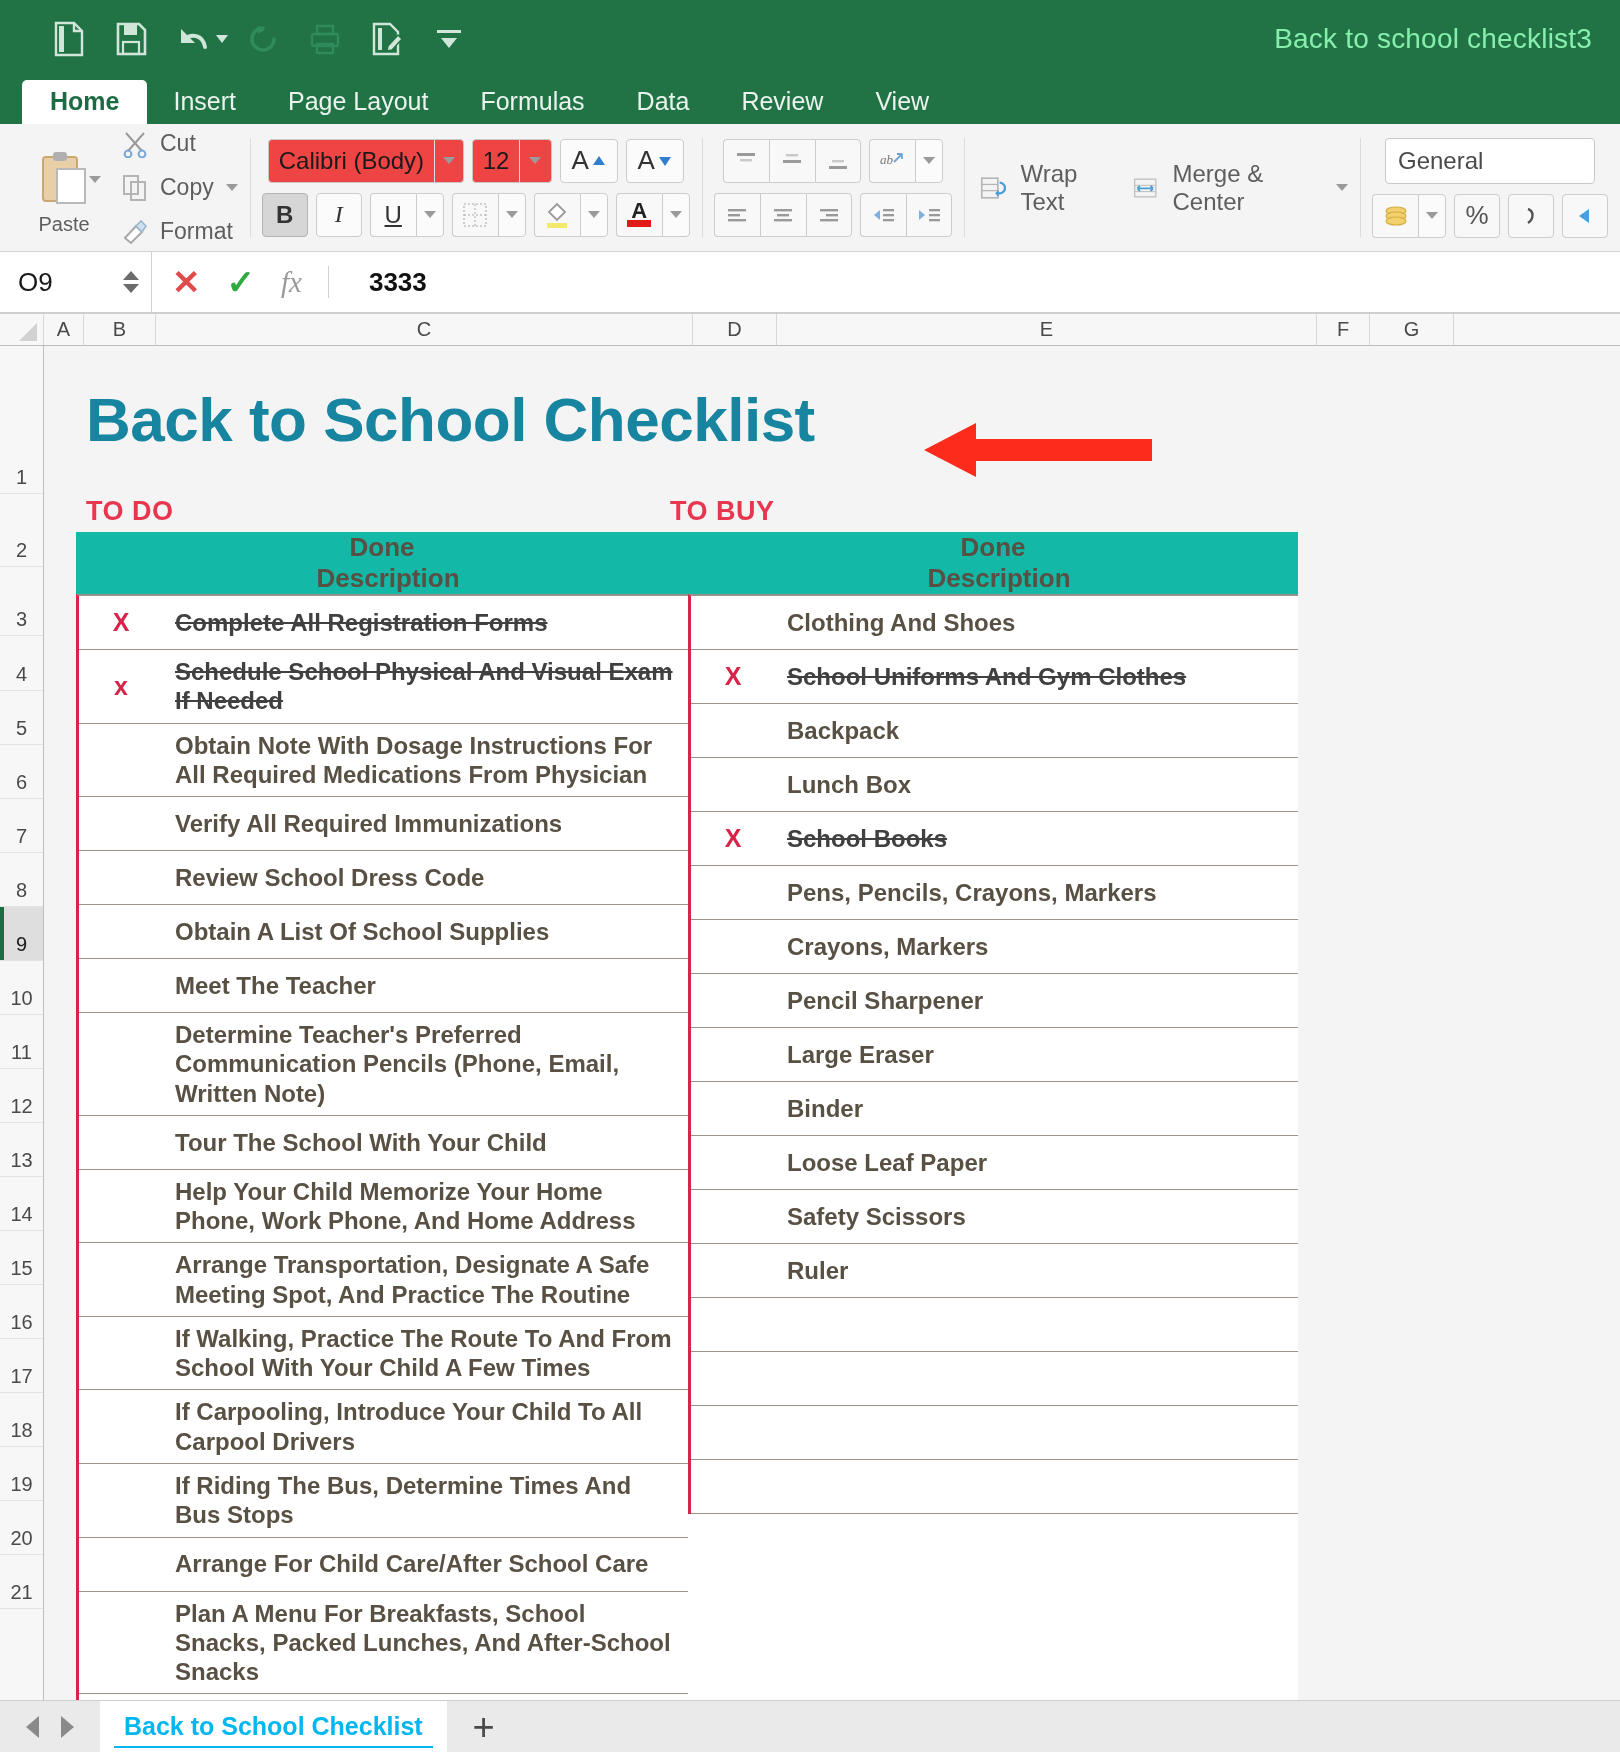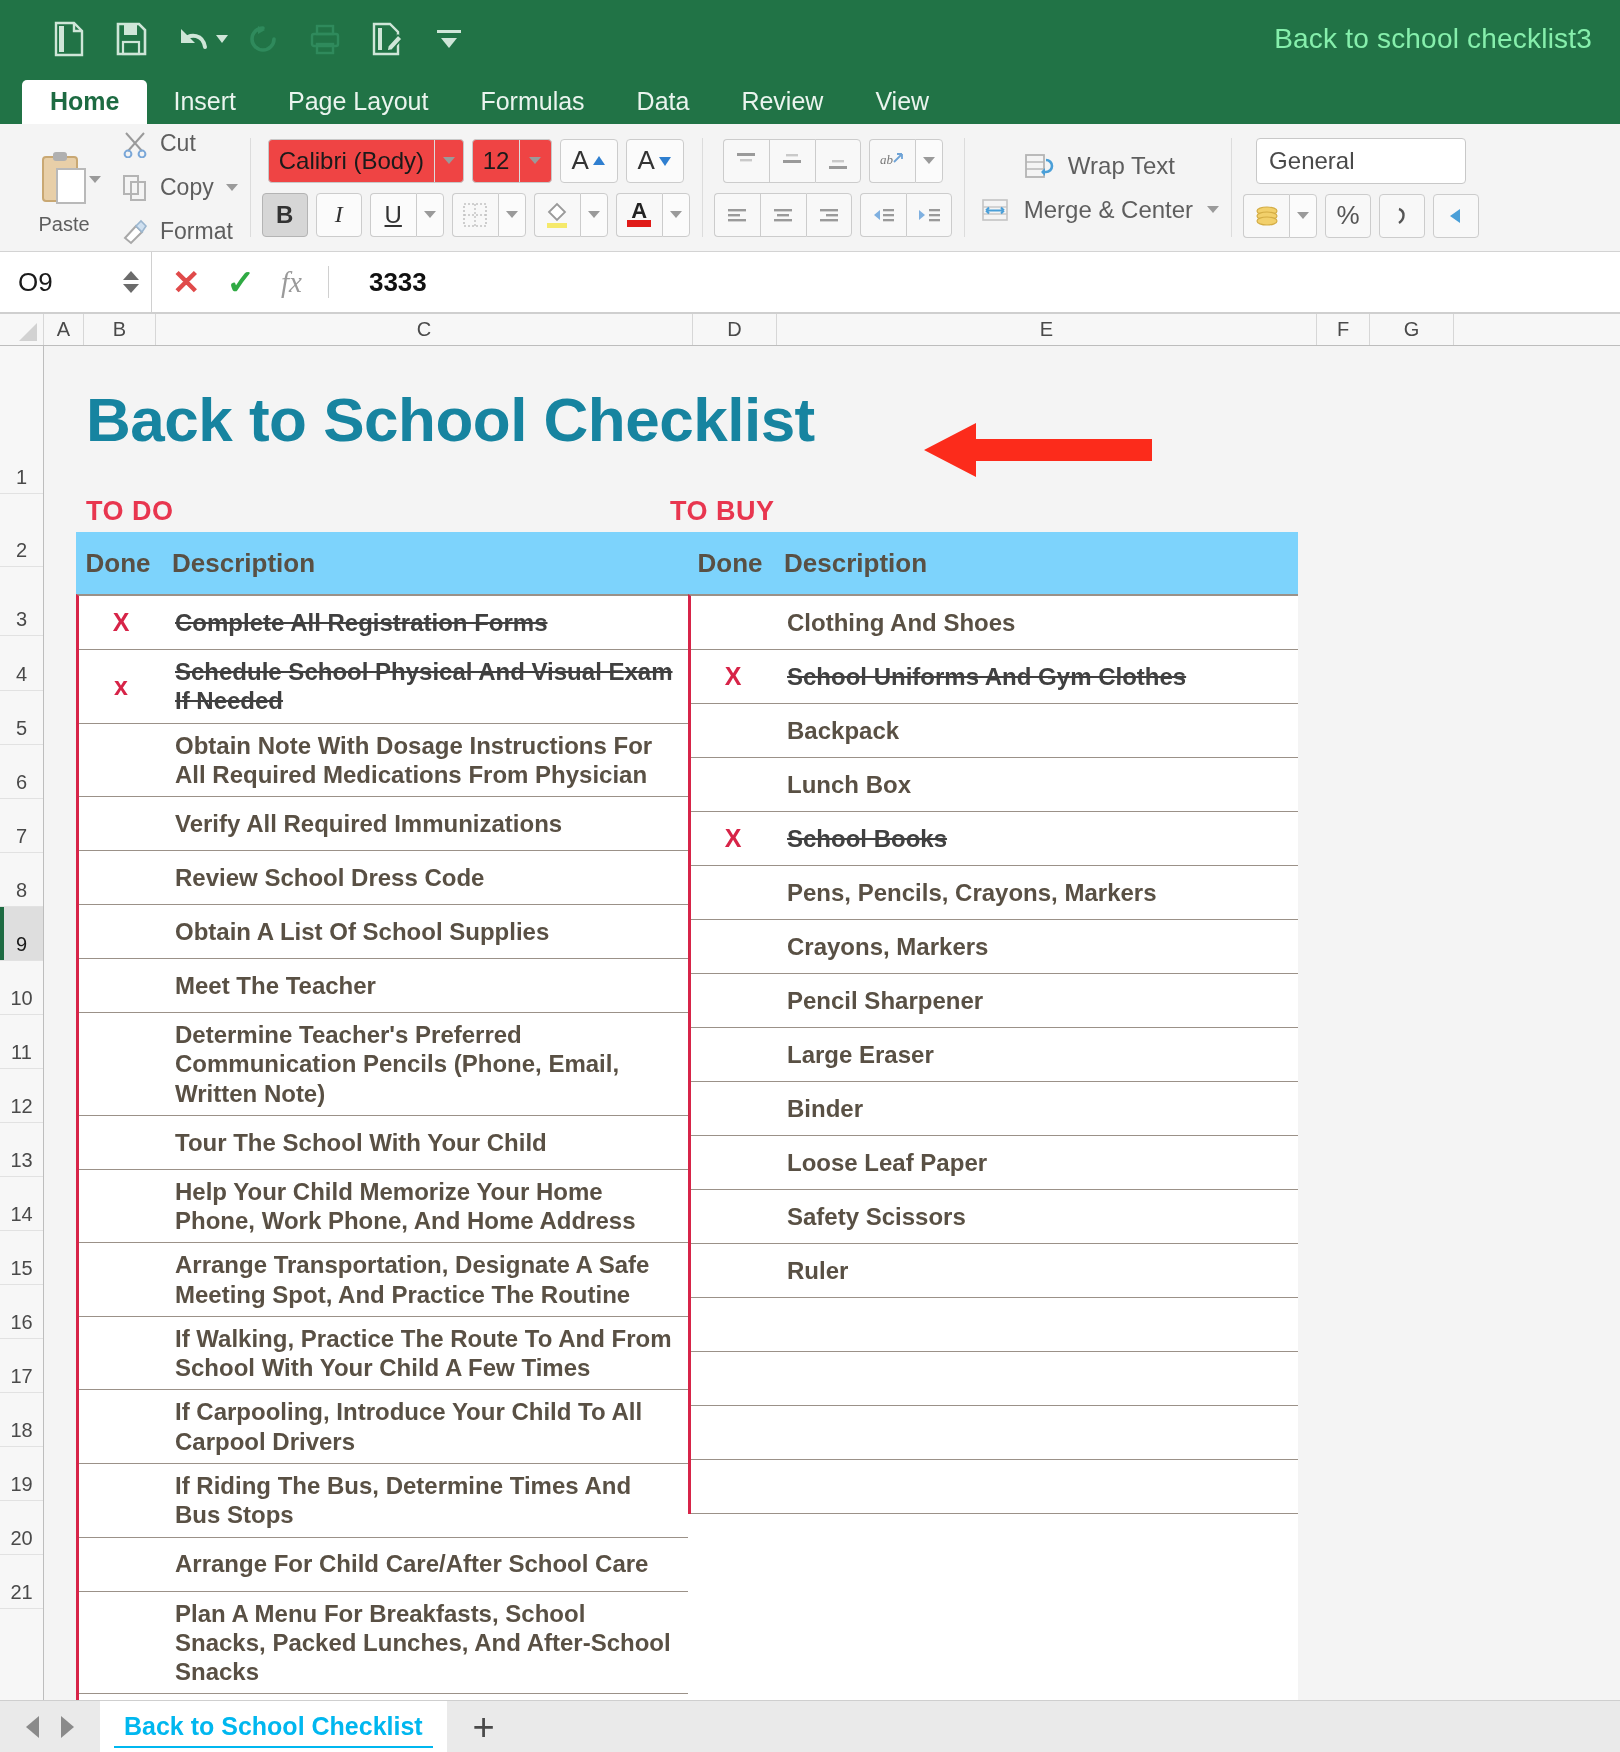--- a/index.html
+++ b/index.html
@@ -100,21 +100,21 @@
   }
   .grp3 { display: flex; }
   .grp3 .btn { border-radius: 0; border-right: none; }
   .grp3 .btn:first-child { border-radius: 4px 0 0 4px; }
   .grp3 .btn:last-child { border-radius: 0 4px 4px 0; border-right: 1px solid #cccccc; }
 
   
   .aligngrp { display: flex; flex-direction: column; justify-content: center; gap: 10px; }
 
   
-  .wrapgrp { display: flex; flex-direction: column; justify-content: center; gap: 16px; padding-left: 16px; }
+  .wrapgrp { display: flex; flex-direction: row; justify-content: center; gap: 16px; padding-left: 16px; }
   .wrap-item { display: flex; align-items: center; gap: 14px; }
   .wrap-text { font-size: 24px; color: #5e5e5e; }
 
   
   .numgrp { display: flex; flex-direction: column; justify-content: center; gap: 10px; }
   .num-combo { width: 210px; height: 46px; background: #fff; border: 1px solid #c8c8c8; border-radius: 4px; display: flex; align-items: center; }
   .num-combo .ctext { font-size: 24px; color: #4a4a4a; padding: 0 12px; }
 
   
   .formula-bar {
@@ -175,21 +175,21 @@
     position: absolute; font-size: 27px; font-weight: bold; color: #e8364f; letter-spacing: .5px;
   }
   .todo-label { left: 42px; top: 150px; }
   .tobuy-label { left: 626px; top: 150px; }
 
   .tables { position: absolute; left: 32px; top: 186px; width: 1222px; display: flex; background: #ffffff; }
   .tbl { position: relative; }
   .tbl-left { width: 612px; }
   .tbl-right { width: 610px; }
   .tbl-head {
-    height: 62px; display: flex; align-items: center; background: #7dd3fc;
+    height: 62px; display: flex; align-items: center; background: #14b8a6; flex-direction: column;
   }
   .th {
     font-size: 26px; font-weight: bold; color: #595044;
   }
   .th-done { width: 84px; text-align: center; }
   .th-desc { padding-left: 12px; }
   .rows { border-top: 2px solid #9b9188; }
   .trow {
     display: flex; align-items: center; border-bottom: 1px solid #9b9188;
     background: #ffffff; min-height: 54px;

